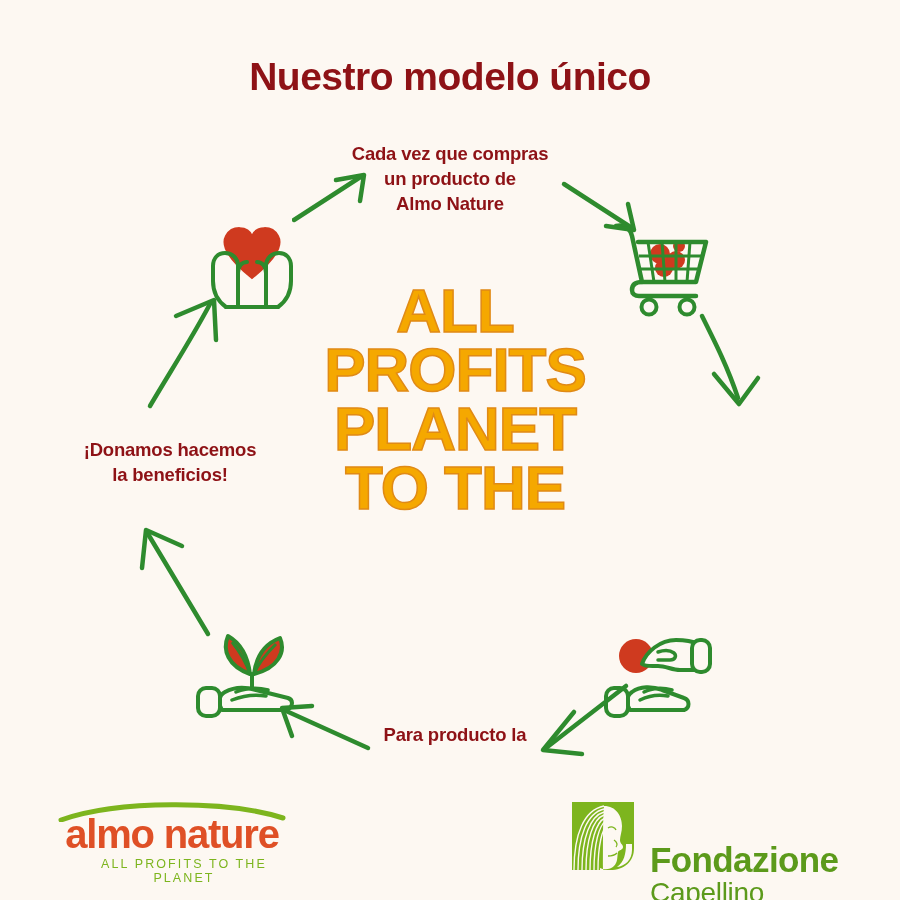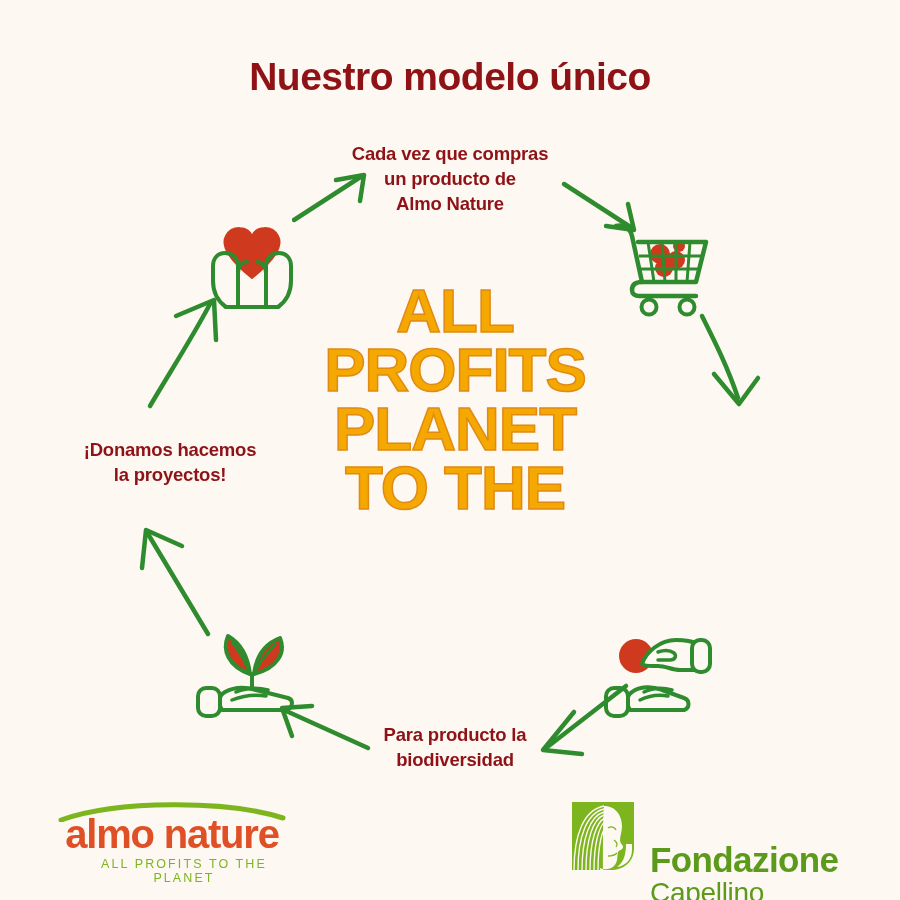--- a/index.html
+++ b/index.html
@@ -148,26 +148,25 @@
 
   <div class="caption caption-top">
     <div>Cada vez que compras</div>
     <div>un producto de</div>
     <div>Almo Nature</div>
   </div>
 
 
   <div class="caption caption-bottom">
     <div>Para producto la</div>
-    <div>biodiversidad</div>
   </div>
 
   <div class="caption caption-left">
     <div>¡Donamos hacemos</div>
-    <div>la proyectos!</div>
+    <div>la beneficios!</div>
   </div>
 
   <div class="icon-box icon-hands-heart">
     <svg viewBox="0 0 120 105" width="120" height="105">
       <path d="M60 30 C56 20 40 19 34 30 C28 41 40 56 60 72 C80 56 92 41 86 30 C80 19 64 20 60 30 Z" fill="#CF3A1F" stroke="#CF3A1F" stroke-width="2"></path>
       <path d="M46 98 L46 60 C46 52 40 47 33 47 C26 47 21 52 21 60 L21 75
                C21 88 27 96 34 101 L46 101 Z" fill="none" stroke="#2E8B2E" stroke-width="4" stroke-linejoin="round" stroke-linecap="round"></path>
       <path d="M74 98 L74 60 C74 52 80 47 87 47 C94 47 99 52 99 60 L99 75
                C99 88 93 96 86 101 L74 101 Z" fill="none" stroke="#2E8B2E" stroke-width="4" stroke-linejoin="round" stroke-linecap="round"></path>
       <path d="M46 101 L46 67 C46 60 50 56 55 56" fill="none" stroke="#2E8B2E" stroke-width="4" stroke-linecap="round"></path>

